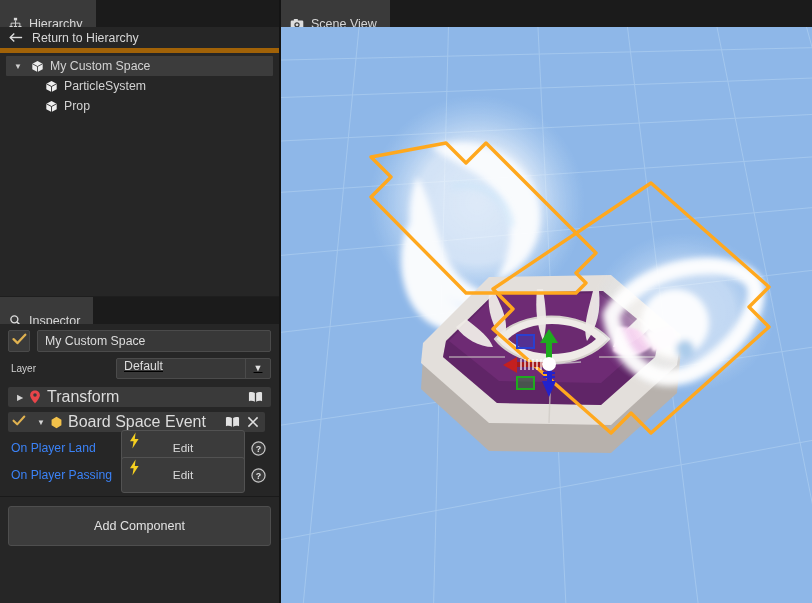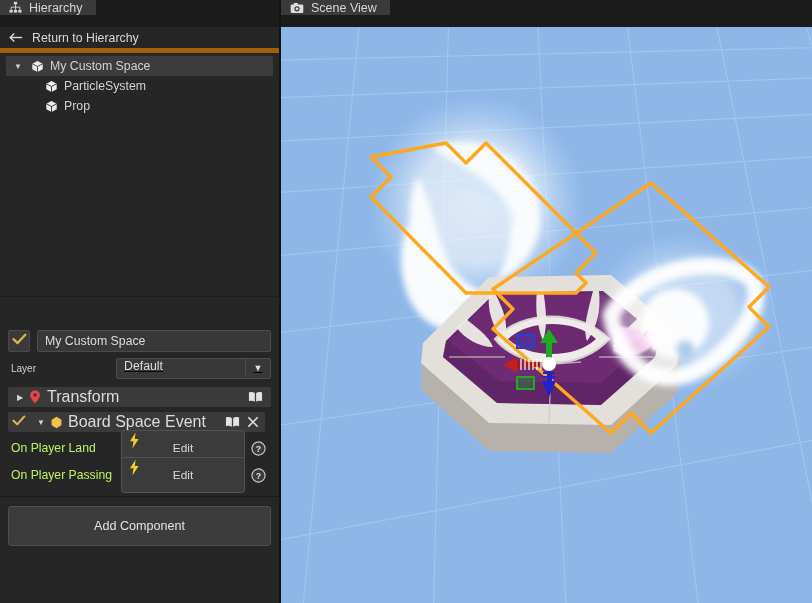--- a/index.html
+++ b/index.html
@@ -8,21 +8,21 @@
        -webkit-font-smoothing:antialiased;}
   #app{position:relative;width:812px;height:603px;background:#1d1d1d;}
 
   
   #left-dock{position:absolute;left:0;top:0;width:279px;height:603px;background:#1e1e1e;}
   #dock-gap{position:absolute;left:279px;top:0;width:2px;height:603px;background:#141414;}
 
   
   .tabstrip{position:relative;height:27px;background:#1b1b1b;border-bottom:1px solid #121212;}
   .tab{position:absolute;left:0;top:0;height:15px;display:flex;align-items:center;
-       gap:7px;padding:0 13px 0 9px;background:#3a3a3a;color:#d6d6d6;font-size:12.5px;}
+       gap:7px;padding:16px 13px 0 9px;background:#3a3a3a;color:#d6d6d6;font-size:12.5px;}
   .tab .ticon{display:flex;align-items:center;}
 
   
   #hierarchy-panel{position:absolute;left:0;top:0;width:279px;height:296px;background:#262626;}
   #hier-body{position:absolute;left:0;top:27px;width:279px;height:269px;background:#262626;}
   #return-row{height:21px;display:flex;align-items:center;gap:9px;padding-left:9px;
        color:#d8d8d8;font-size:12.3px;background:#262626;border-bottom:5px solid #a16207;}
   .tree{padding-top:3px;}
   .trow{height:20px;display:flex;align-items:center;font-size:12.3px;color:#d2d2d2;}
   .trow.sel{background:#3c3c3c;margin:0 6px;border-radius:1px;}
@@ -53,21 +53,21 @@
   .comp-head.withchk{margin-top:5px;padding-left:0;background:transparent;}
   .chk-sm{width:22px;height:20px;background:#3a3a3a;border-radius:2px 0 0 2px;display:flex;
           align-items:center;justify-content:center;}
   .comp-inner{flex:1;height:20px;background:#3a3a3a;display:flex;align-items:center;
           padding:0 6px 0 4px;border-radius:0 2px 2px 0;}
   .comp-arrow{width:14px;display:flex;justify-content:center;color:#d4d4d4;font-size:8px;}
   .comp-ico{width:16px;display:flex;justify-content:center;align-items:center;}
   .comp-title{flex:1;color:#dcdcdc;font-size:16px;padding-left:4px;}
 
   .proprow{display:flex;align-items:center;height:22px;margin-top:5px;}
-  .proplabel{width:110px;color:#bef264;font-size:12.2px;padding-left:3px;}
+  .proplabel{width:110px;color:#3b82f6;font-size:12.2px;padding-left:3px;}
   .editbtn{flex:1;height:36px;background:#3b3b3b;border:1px solid #525252;border-radius:3px;
            display:flex;align-items:center;box-sizing:border-box;position:relative;}
   .editbtn .bolt{position:absolute;left:7px;top:1px;}
   .editbtn .elabel{flex:1;text-align:center;color:#dadada;font-size:11.8px;}
   .helpq{width:26px;display:flex;justify-content:center;align-items:center;}
 
   .sep{height:1px;background:#1a1a1a;margin:10px 0 0 0;}
   .addcomp{height:40px;margin:9px 8px 0 8px;background:#3c3c3c;border:1px solid #4e4e4e;
            border-radius:3px;display:flex;align-items:center;justify-content:center;
            color:#e2e2e2;font-size:12.6px;box-sizing:border-box;}
@@ -147,20 +147,31 @@
               </svg>
             </span>
             <span>Prop</span>
           </div>
 
         </div>
       </div>
     </div>
 
     <div id="inspector-panel">
+      <div class="tabstrip">
+        <div class="tab">
+          <span class="ticon">
+            <svg width="13" height="13" viewBox="0 0 16 16">
+              <circle cx="6.6" cy="6.6" r="4.3" stroke="#dcdcdc" stroke-width="1.7" fill="none"></circle>
+              <path d="M9.9 9.9 L14.4 14.4" stroke="#dcdcdc" stroke-width="1.9"></path>
+            </svg>
+          </span>
+          <span>Inspector</span>
+        </div>
+      </div>
 
       <div id="insp-body">
         <div class="insp-pad">
 
           <div class="namerow">
             <div class="chkbox">
               <span>
                 <svg width="15" height="13" viewBox="0 0 16 14">
                   <path d="M1.6 6.6 L5.9 10.9 L14.2 1.8" stroke="#e0b250" stroke-width="2.4" fill="none" stroke-linecap="round" stroke-linejoin="round"></path>
                 </svg>

